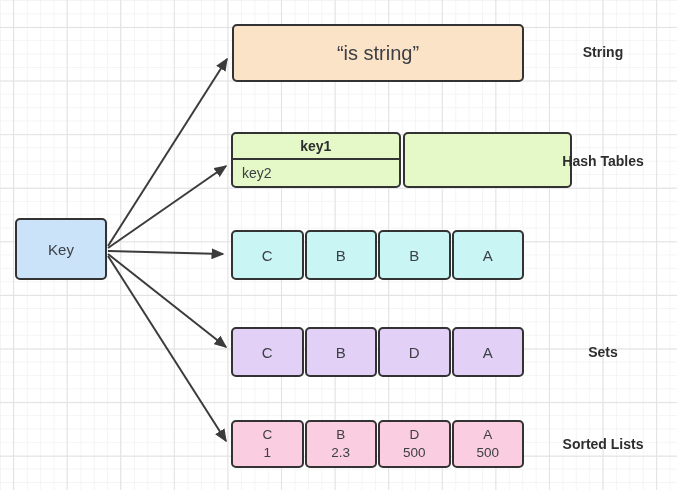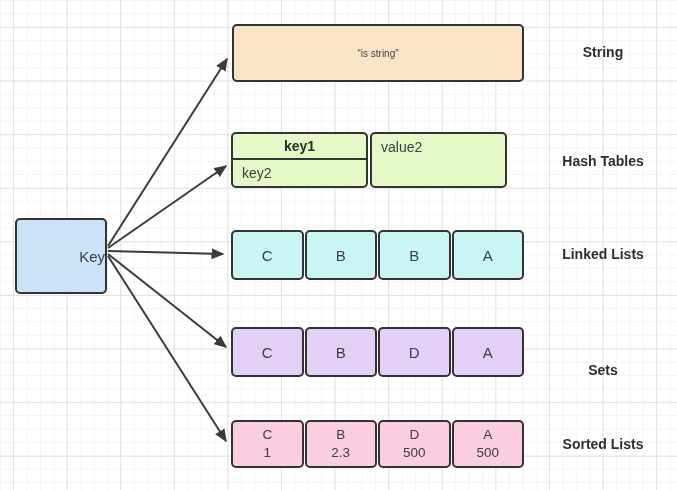--- a/index.html
+++ b/index.html
@@ -34,24 +34,24 @@
     background-position: 13px 0, 0 27px, 0 0, 0 0;
   }
   #arrow-layer { position:absolute; left:0; top:0; width:677px; height:490px; }
   .node {
     position:absolute;
     border:2px solid var(--border);
     border-radius:5px;
     display:flex; align-items:center; justify-content:center;
     font-size:15px;
   }
-  #key-node   { left:15px;  top:218px; width:92px;  height:76px; background:var(--key-fill);justify-content:flex-end; }
-  #string-node{ left:232px; top:24px;  width:292px; height:58px; background:var(--string-fill); font-size:10px; }
+  #key-node   { left:15px;  top:218px; width:92px;  height:62px; background:var(--key-fill); }
+  #string-node{ left:232px; top:24px;  width:292px; height:58px; background:var(--string-fill); font-size:20px; }
 
-  .hash-row { position:absolute; left:231px; top:132px; width:276px; height:56px; display:flex; gap:2px; }
+  .hash-row { position:absolute; left:231px; top:132px; width:341px; height:56px; display:flex; gap:2px; }
   .hash-box {
     flex:1; border:2px solid var(--border); border-radius:5px;
     background:var(--hash-fill); overflow:hidden;
   }
   .hash-header {
     height:26px; border-bottom:2px solid var(--border);
     display:flex; align-items:center; justify-content:center;
     font-weight:bold; font-size:14px; color:var(--label-text);
   }
   .hash-cell {
@@ -72,21 +72,21 @@
   #set-row  .cell { background:var(--set-fill); }
   #zset-row .cell { background:var(--zset-fill); flex-direction:column; font-size:13.5px; line-height:18px; }
 
   .type-label {
     position:absolute; left:538px; width:130px; height:18px;
     text-align:center; font-weight:bold; font-size:14px; color:var(--label-text);
   }
   #label-string { top:44px; }
   #label-hash   { top:153px; }
   #label-list   { top:246px; }
-  #label-set    { top:362px; }
+  #label-set    { top:344px; }
   #label-zset   { top:436px; }
 </style>
 </head>
 <body>
 
 <div id="canvas">
 
   <svg id="arrow-layer" viewBox="0 0 677 490" xmlns="http://www.w3.org/2000/svg">
     <defs>
       <marker id="ah" markerUnits="userSpaceOnUse" markerWidth="13" markerHeight="11" refX="11.5" refY="5.5" orient="auto">
@@ -107,21 +107,20 @@
   <div class="node" id="string-node">
     <span>“is string”</span>
   </div>
 
   <div class="hash-row">
     <div class="hash-box">
       <div class="hash-header">key1</div>
       <div class="hash-cell">key2</div>
     </div>
     <div class="hash-box">
-      <div class="hash-cell">value2</div>
     </div>
   </div>
 
   <div class="cell-row" id="list-row">
     <div class="cell">
         <span>C</span>
       </div>
     <div class="cell">
         <span>B</span>
       </div>
@@ -162,17 +161,16 @@
       <span>500</span>
     </div>
     <div class="cell">
       <span>A</span>
       <span>500</span>
     </div>
   </div>
 
   <div class="type-label" id="label-string">String</div>
   <div class="type-label" id="label-hash">Hash Tables</div>
-  <div class="type-label" id="label-list">Linked Lists</div>
   <div class="type-label" id="label-set">Sets</div>
   <div class="type-label" id="label-zset">Sorted Lists</div>
 
 </div>
 
 </body></html>

